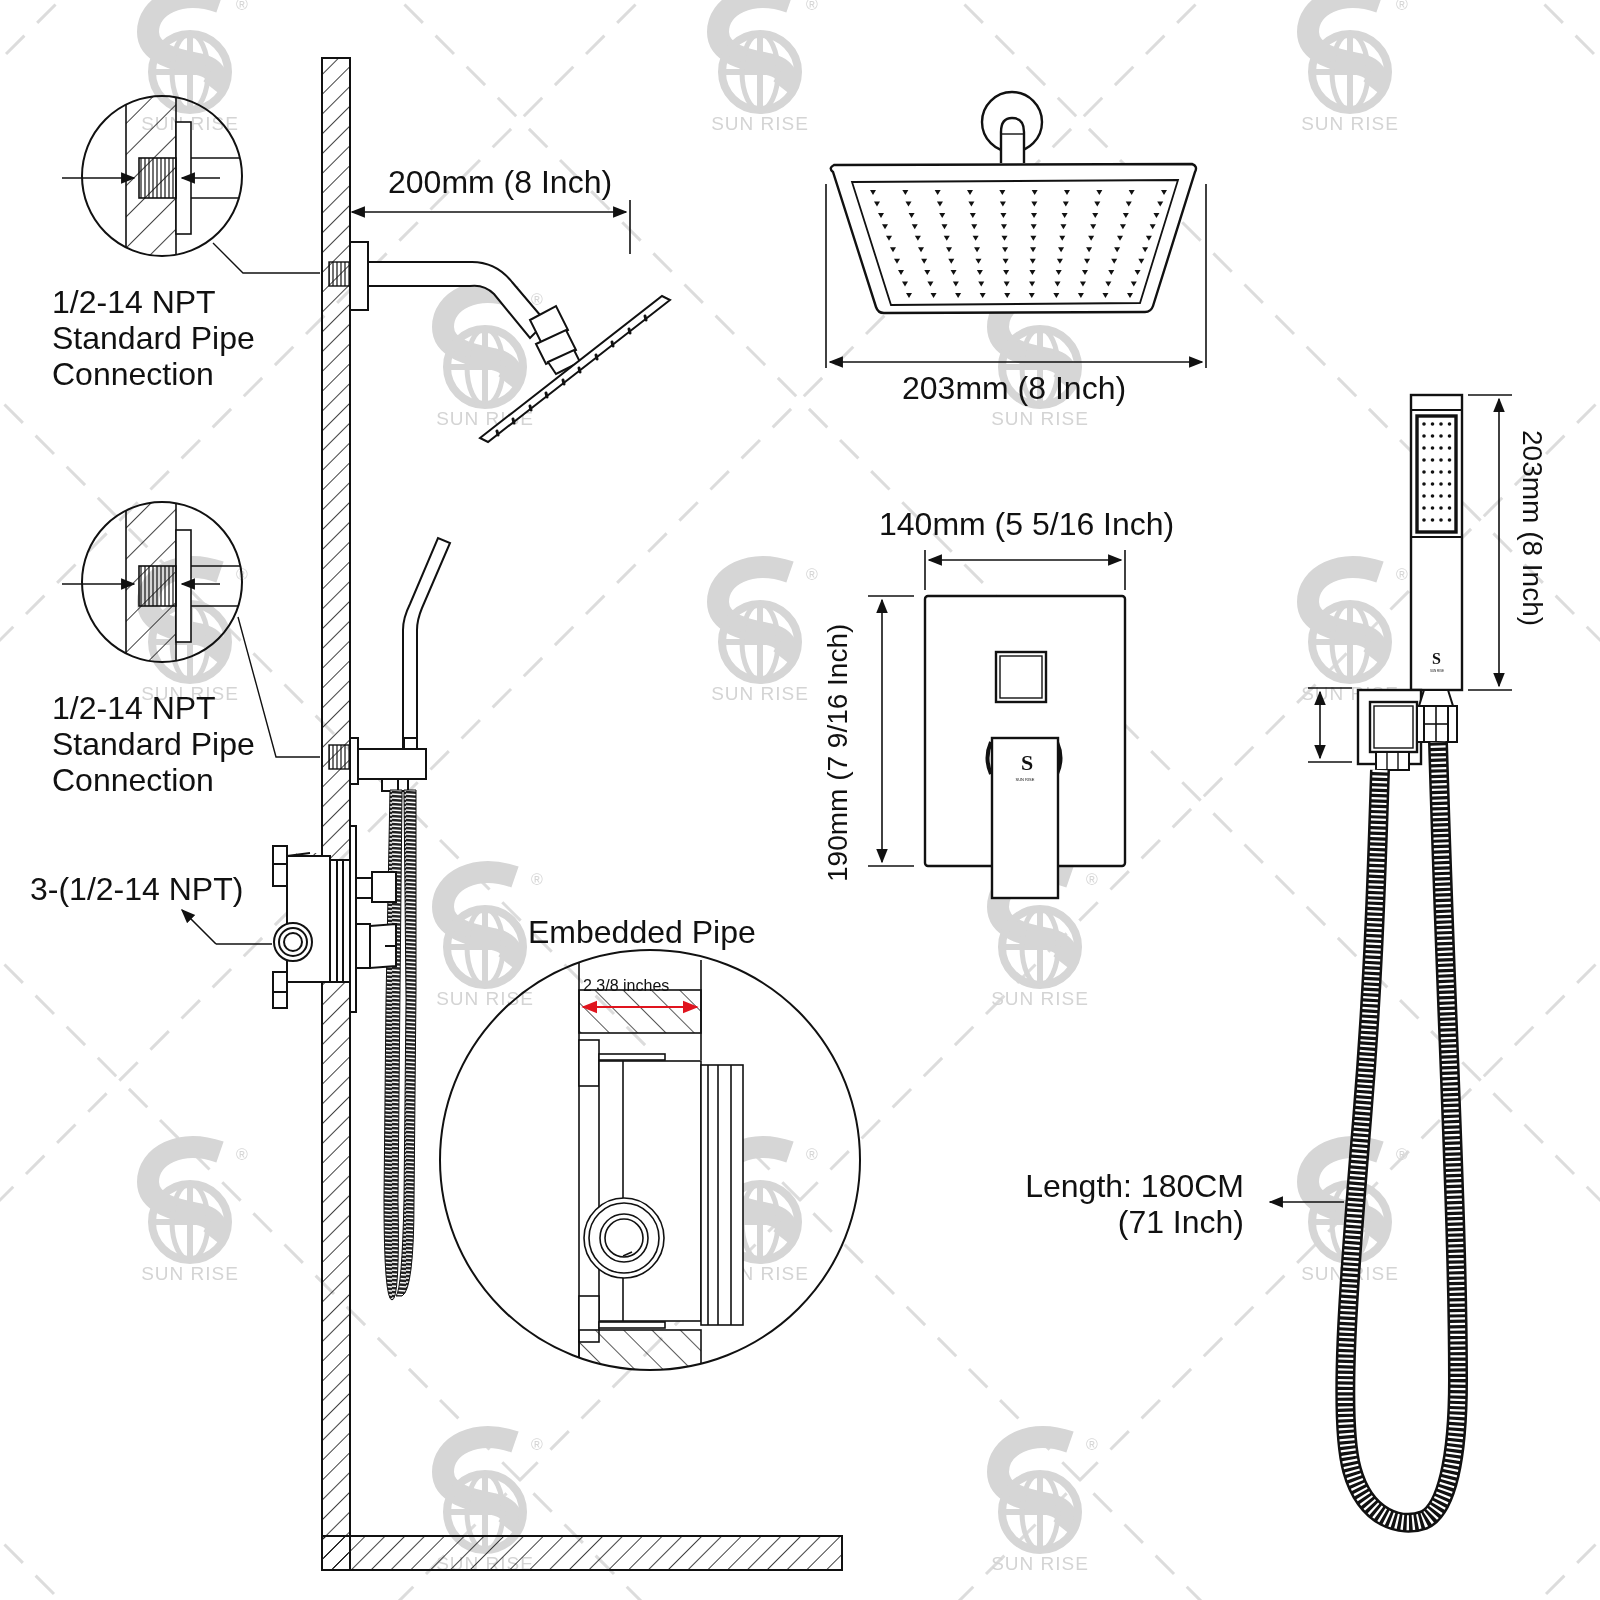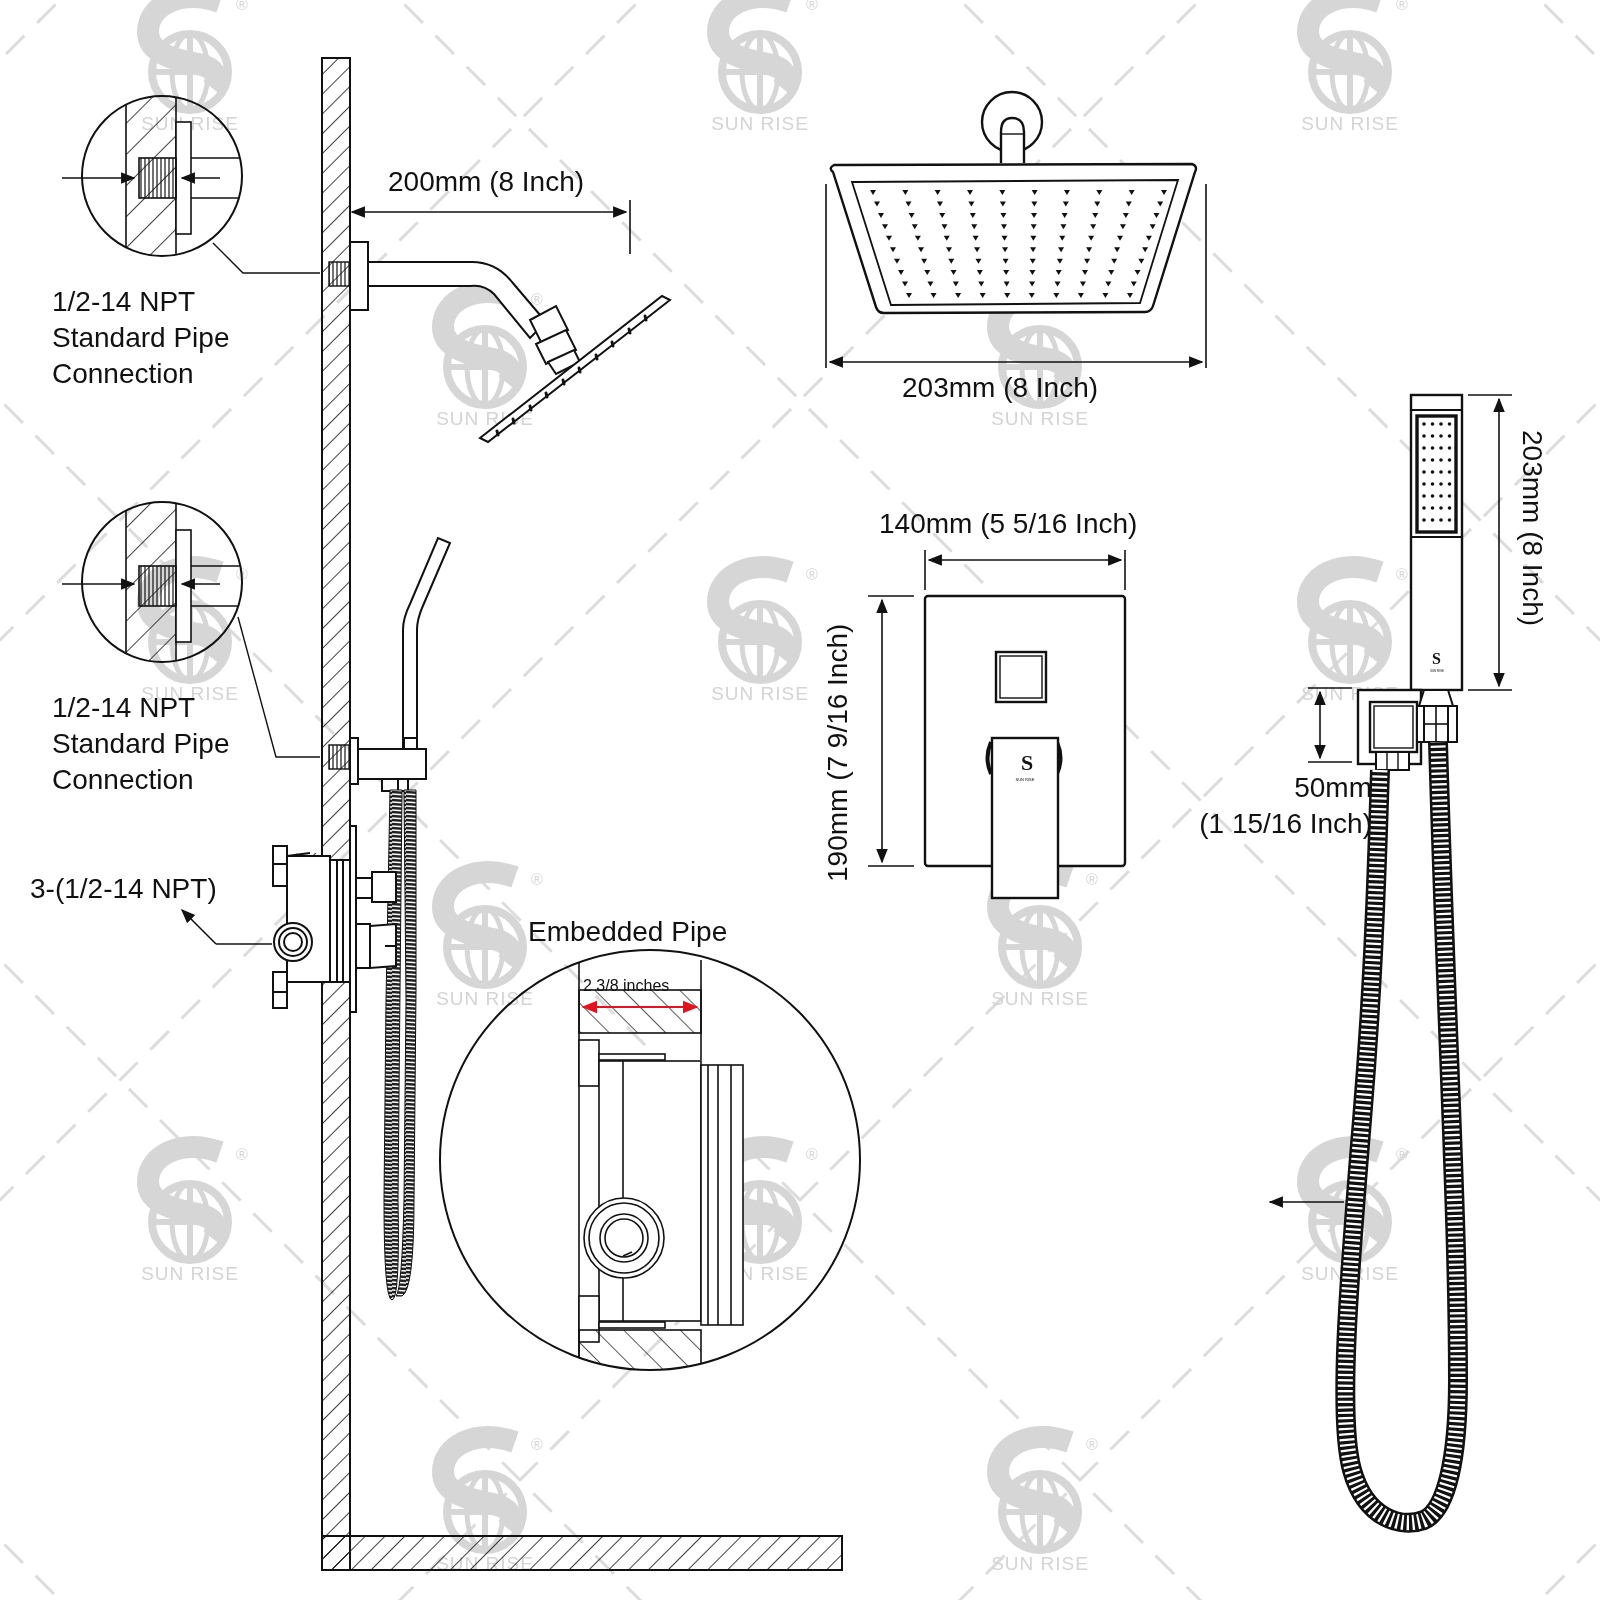--- a/index.html
+++ b/index.html
@@ -1,19 +1,19 @@
 <!DOCTYPE html>
 <html><head>
 <meta charset="utf-8">
 <style>
   html, body { margin: 0; padding: 0; background: #ffffff; }
   body { width: 1600px; height: 1600px; position: relative; overflow: hidden;
          font-family: "Liberation Sans", "DejaVu Sans", sans-serif; color: #111; }
   #stage { position: absolute; left: 0; top: 0; width: 1600px; height: 1600px; }
-  .lbl { position: absolute; font-size: 28px; line-height: 36px; color: #111; white-space: nowrap; }
+  .lbl { position: absolute; font-size: 32px; line-height: 36px; color: #111; white-space: nowrap; }
   .center { text-align: left; }
   .right { text-align: right; }
   .vert { position: absolute; font-size: 28px; white-space: nowrap; transform-origin: 0 0; }
   .red-lbl { font-size: 16px; }
   .wm-text { font-family: "Liberation Sans", sans-serif; font-size: 19px; fill: #d4d4d4; letter-spacing: 1px; }
 </style>
 </head>
 <body>
 
 <div id="stage">
@@ -498,18 +498,18 @@
 <div class="lbl" style="left:528px; top:914px;">Embedded Pipe</div>
 <div class="lbl red-lbl" style="left: 583px; top: 968px; color: rgb(17, 17, 17);">2 3/8 inches</div>
 
 <div class="lbl" style="left:902px; top:370px;">203mm (8 Inch)</div>
 
 <div class="lbl" style="left:879px; top:506px;">140mm (5 5/16 Inch)</div>
 <div class="vert" style="left:822px; top:882px; transform: rotate(-90deg);">190mm (7 9/16 Inch)</div>
 
 <div class="vert" style="left:1548px; top:430px; transform: rotate(90deg);">203mm (8 Inch)</div>
 
-<div class="lbl right" style="left:1140px; top:770px; width:232px;">
-  <div>50mm</div>
-  <div>(1 15/16 Inch)</div>
+
+<div class="lbl right" style="left:1000px; top:1168px; width:244px;">
+  <div>Length: 180CM</div>
+  <div>(71 Inch)</div>
 </div>
-
 </div>
 
 </body></html>

